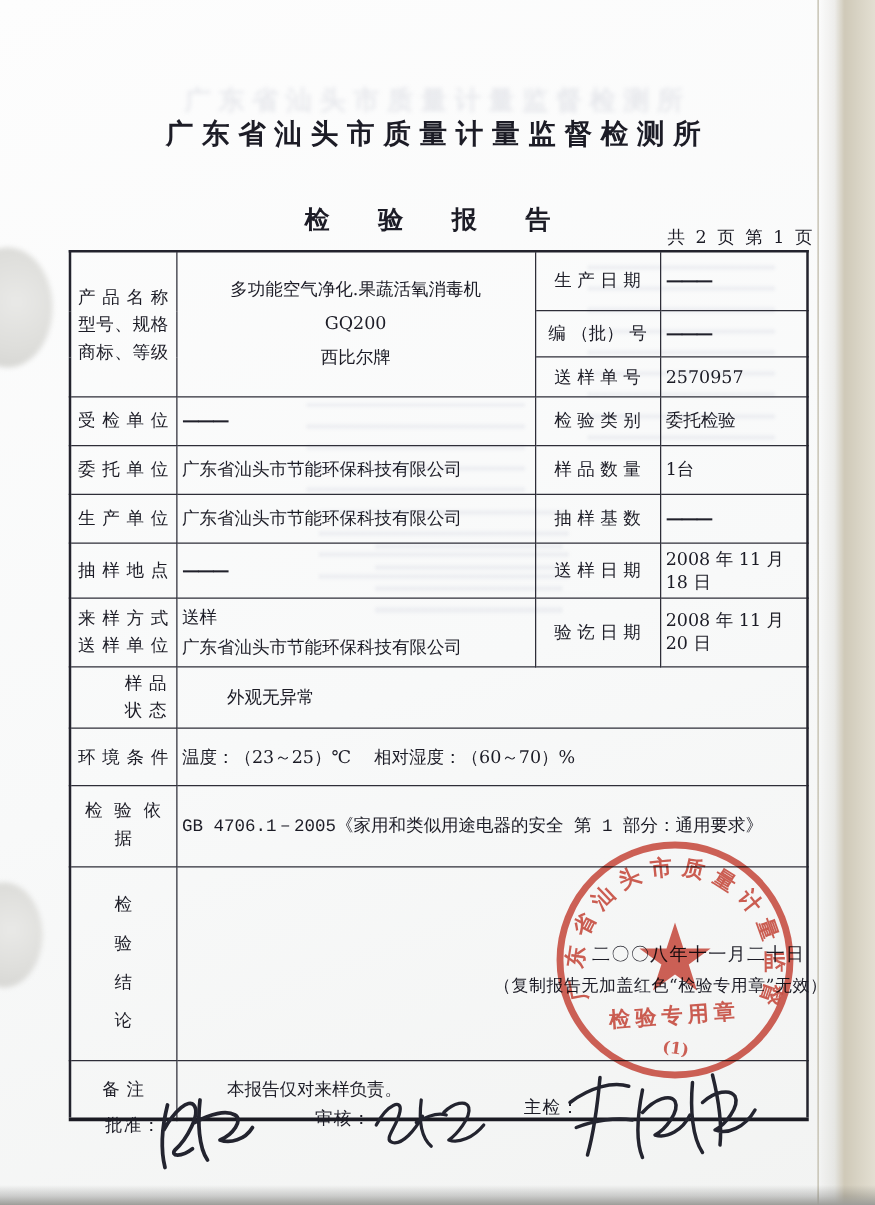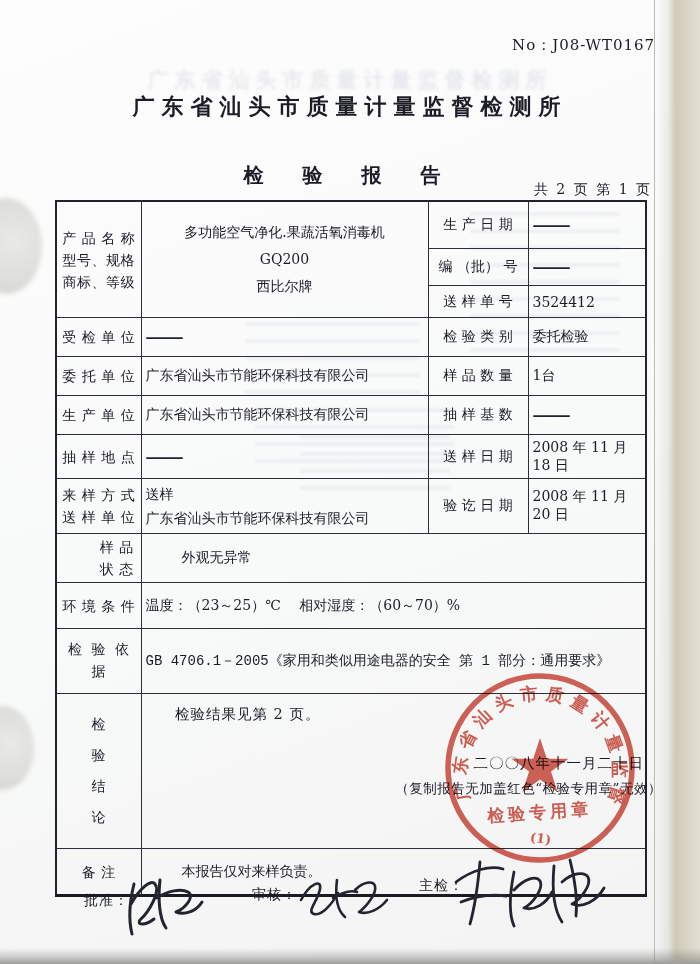--- a/index.html
+++ b/index.html
@@ -105,21 +105,20 @@
 <div class="page">
 
   <div class="ghost-title">广东省汕头市质量计量监督检测所</div>
   <div class="smudge" style="left:245px;top:322px;width:175px;height:80px;"></div>
   <div class="smudge" style="left:255px;top:408px;width:200px;height:62px;"></div>
   <div class="smudge" style="left:470px;top:212px;width:150px;height:150px;"></div>
   <div class="smudge" style="left:300px;top:435px;width:150px;height:60px;"></div>
   <div class="punch-hole hole-1"></div>
   <div class="punch-hole hole-2"></div>
 
-  <div class="no-line"><span>No：</span><span>J08-WT0167</span></div>
   <div class="title-1">广东省汕头市质量计量监督检测所</div>
   <div class="title-3">检 验 报 告</div>
   <div class="page-info">共 2 页  第 1 页</div>
 
   <table class="report">
     <colgroup>
         <col style="width:85px">
         <col style="width:287px">
         <col style="width:100px">
         <col style="width:118px">
@@ -134,21 +133,21 @@
 西比尔牌</td>
       <td class="rlbl">生 产 日 期</td>
       <td class="rval"><span class="dash">———</span></td>
     </tr>
     <tr class="r-a2">
       <td class="rlbl">编 （批） 号</td>
       <td class="rval"><span class="dash">———</span></td>
     </tr>
     <tr class="r-a3">
       <td class="rlbl">送 样 单 号</td>
-      <td class="rval">3524412</td>
+      <td class="rval">2570957</td>
     </tr>
     <tr class="r-mid">
       <td class="lbl">受 检 单 位</td>
       <td class="val"><span class="dash">———</span></td>
       <td class="rlbl">检 验 类 别</td>
       <td class="rval">委托检验</td>
     </tr>
     <tr class="r-mid">
       <td class="lbl">委 托 单 位</td>
       <td class="val">广东省汕头市节能环保科技有限公司</td>
@@ -194,21 +193,20 @@
 论</td>
       <td class="concl-body" colspan="3"></td>
     </tr>
     <tr class="r-k">
       <td class="lbl">备  注</td>
       <td class="val" colspan="3" style="padding-left:40px;">本报告仅对来样负责。</td>
     </tr>
   </tbody>
     </table>
 
-  <div class="result-text">检验结果见第 2 页。</div>
   <div class="seal-date">二〇〇八年十一月二十日</div>
   <div class="copy-notice">（复制报告无加盖红色“检验专用章”无效）</div>
 
   <svg class="stamp" viewBox="0 0 200 200">
     <defs>
       <path id="ringPath" d="M 30.5,131 A 74,74 0 1 1 169.5,131" fill="none"></path>
     </defs>
     <circle cx="100" cy="100" r="92" fill="none" stroke="#c93a2c" stroke-width="5.5" opacity="0.9"></circle>
     <text font-size="17.5" font-weight="bold" fill="#c93a2c" letter-spacing="7" opacity="0.92">
       <textPath href="#ringPath" startOffset="0">广东省汕头市质量计量监督检测所</textPath>

